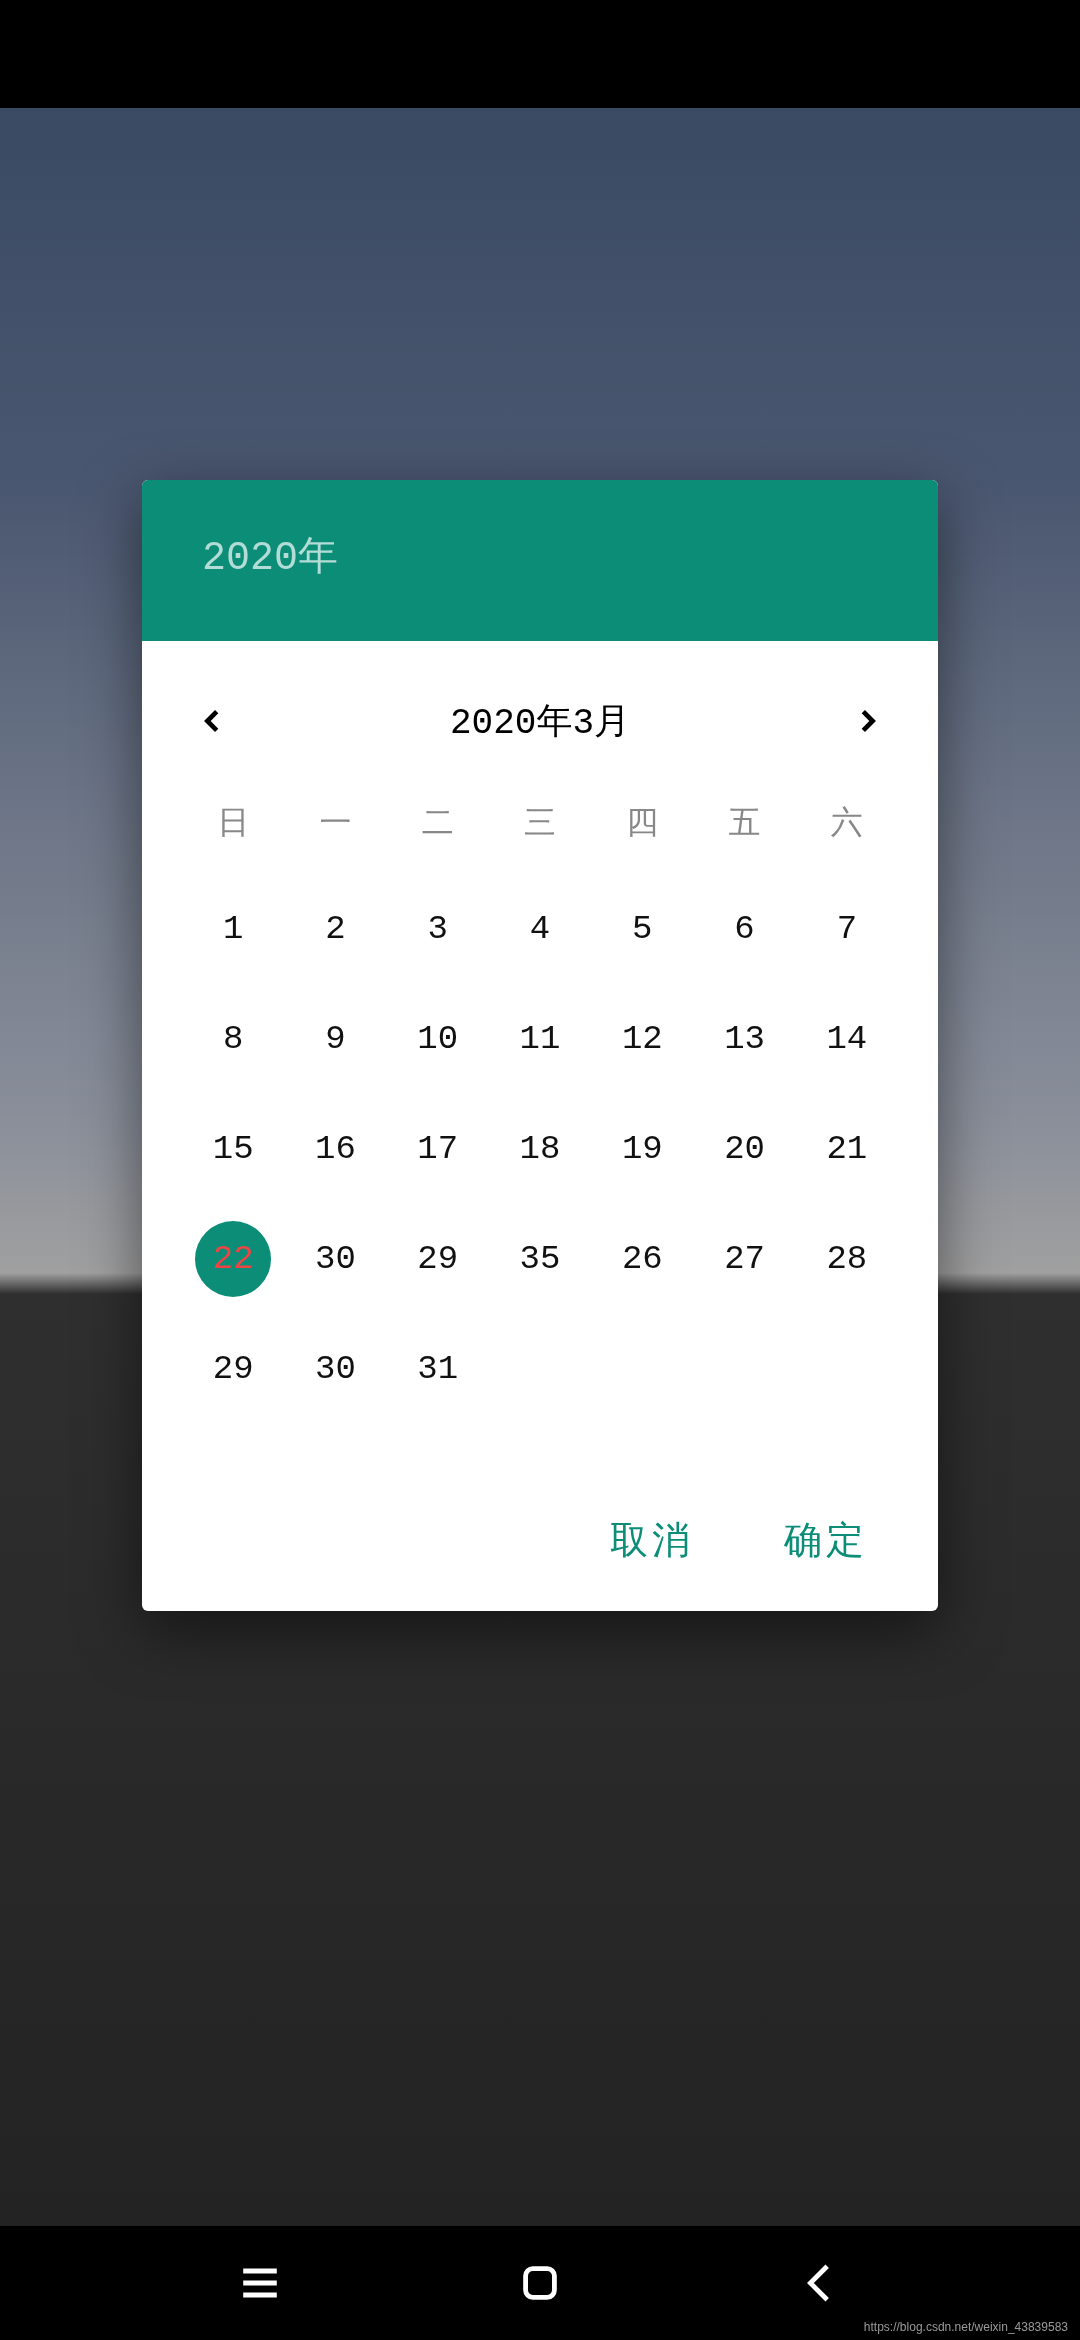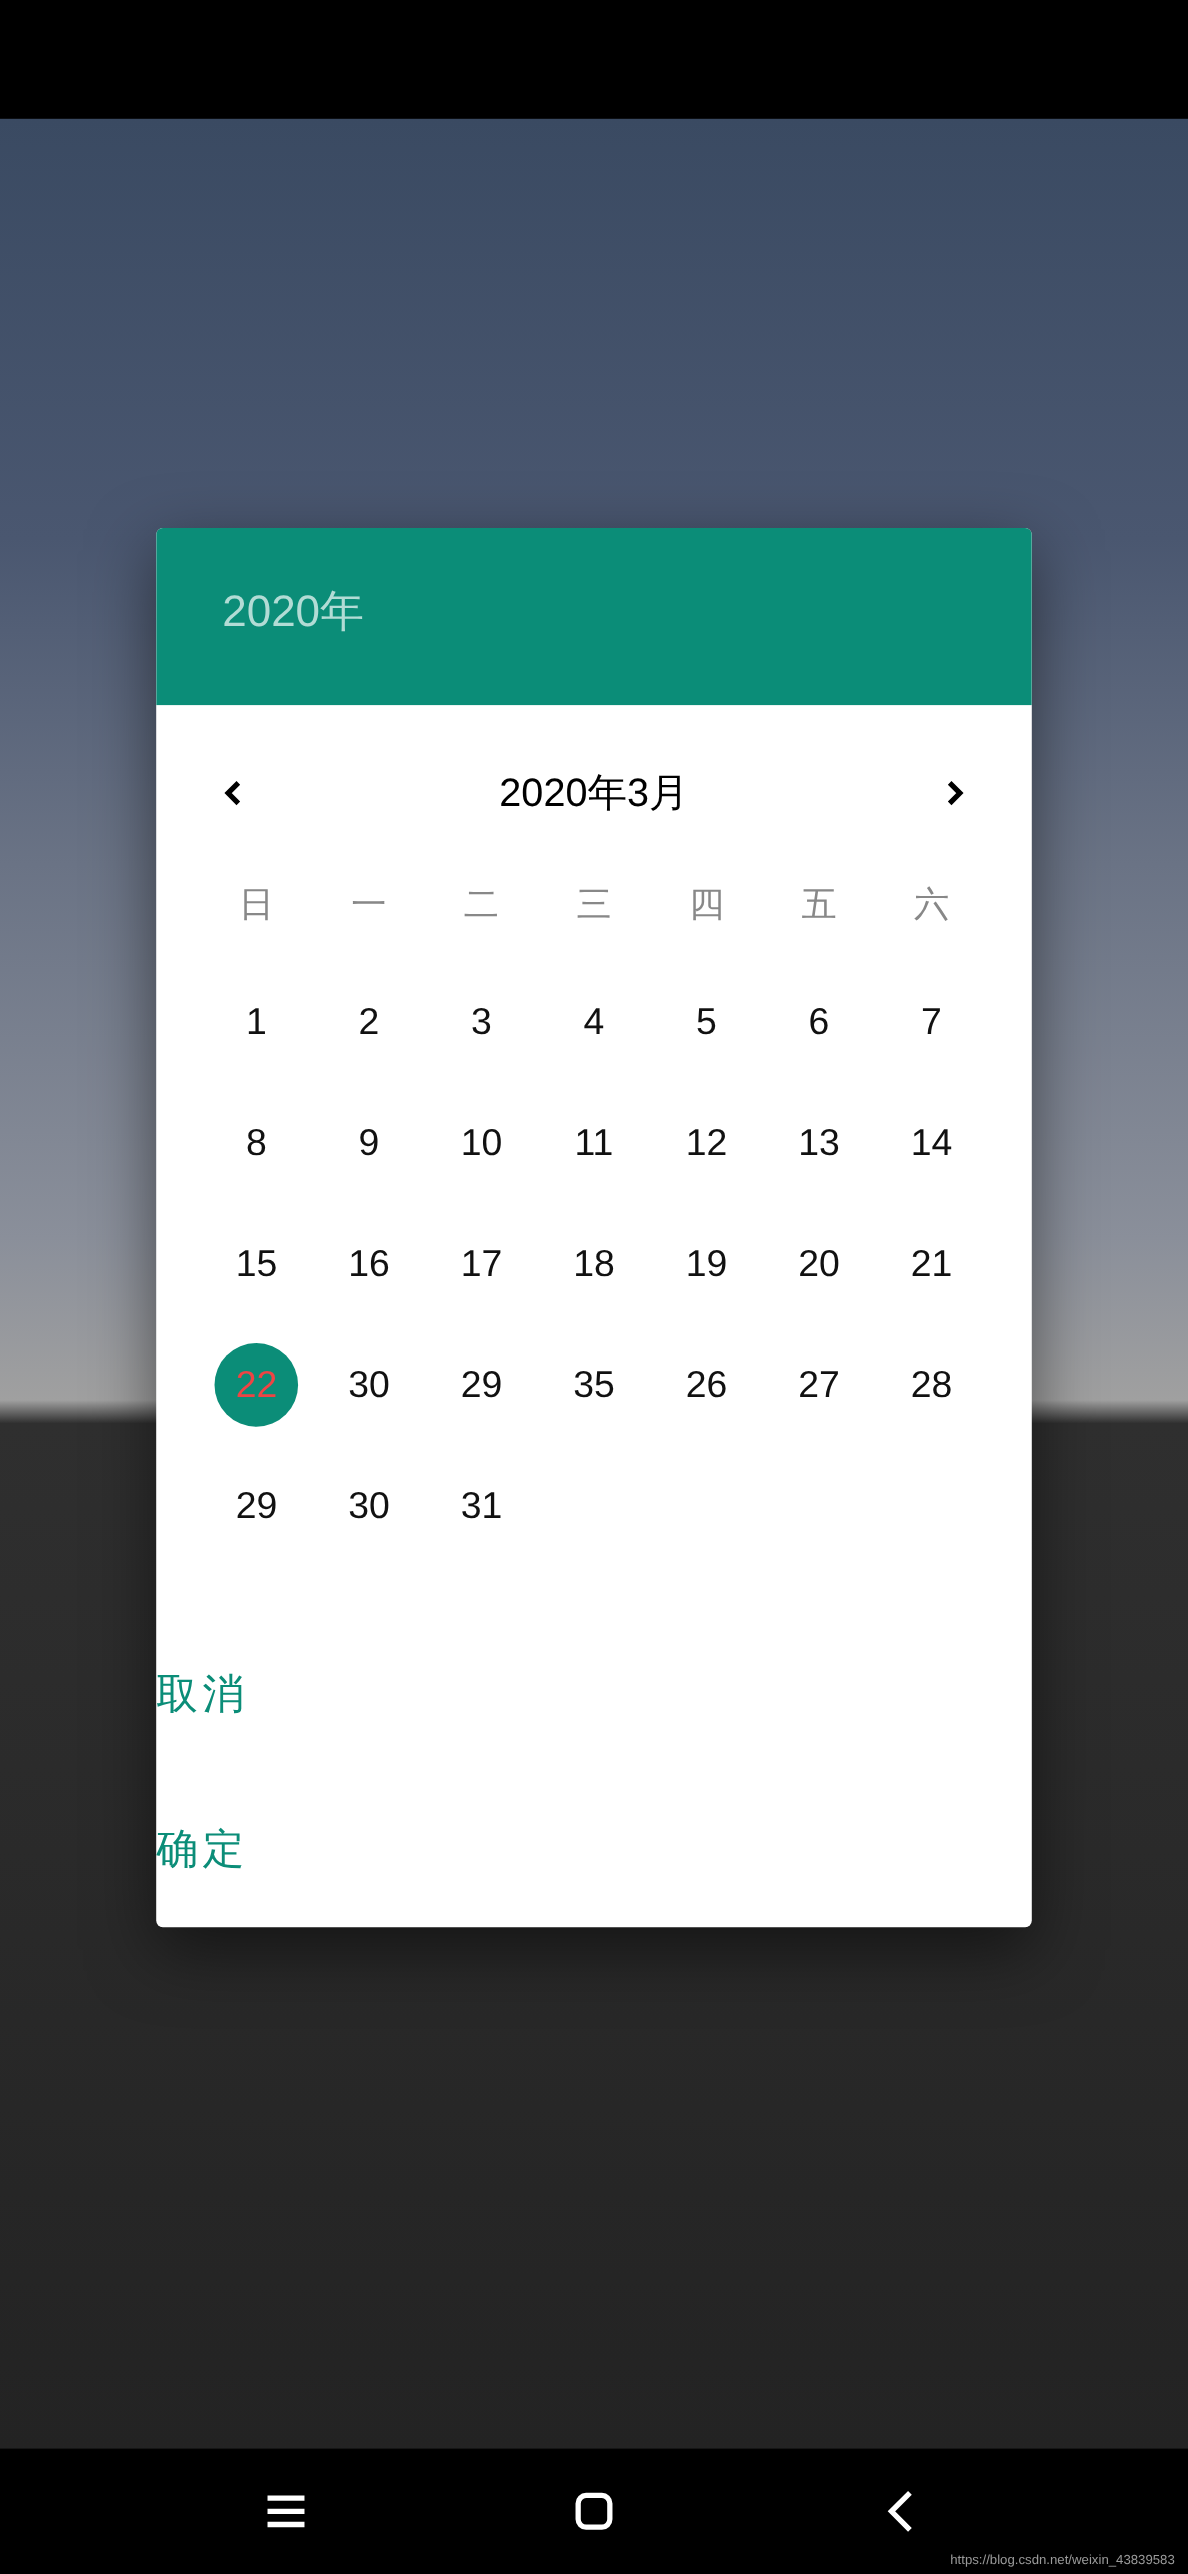--- a/index.html
+++ b/index.html
@@ -26,20 +26,21 @@
   }
   .dialog {
     position: absolute;
     top: 480px;
     left: 142px;
     width: 796px;
     background: #fff;
     border-radius: 6px;
     box-shadow: 0 20px 60px rgba(0,0,0,0.5);
     overflow: hidden;
+    font-family: Liberation Mono, monospace;
   }
   .header {
     background: #0b8d78;
     padding: 48px 60px 50px 60px;
   }
   .header-year {
     color: #b2dcd5;
     font-size: 40px;
     font-weight: 400;
     margin-bottom: 8px;
@@ -104,21 +105,20 @@
     transform: translate(-50%, -50%);
     z-index: 0;
   }
   .day.selected span { position: relative; z-index: 1; color: #ef4444; }
   .day.empty { cursor: default; }
   .actions {
     display: flex;
     justify-content: flex-end;
     gap: 90px;
     padding: 90px 70px 45px 0;
-    flex-direction: column;
   }
   .action-btn {
     color: #0b8d78;
     font-size: 38px;
     font-weight: 500;
     cursor: pointer;
     letter-spacing: 4px;
   }
   .navbar {
     position: absolute;

